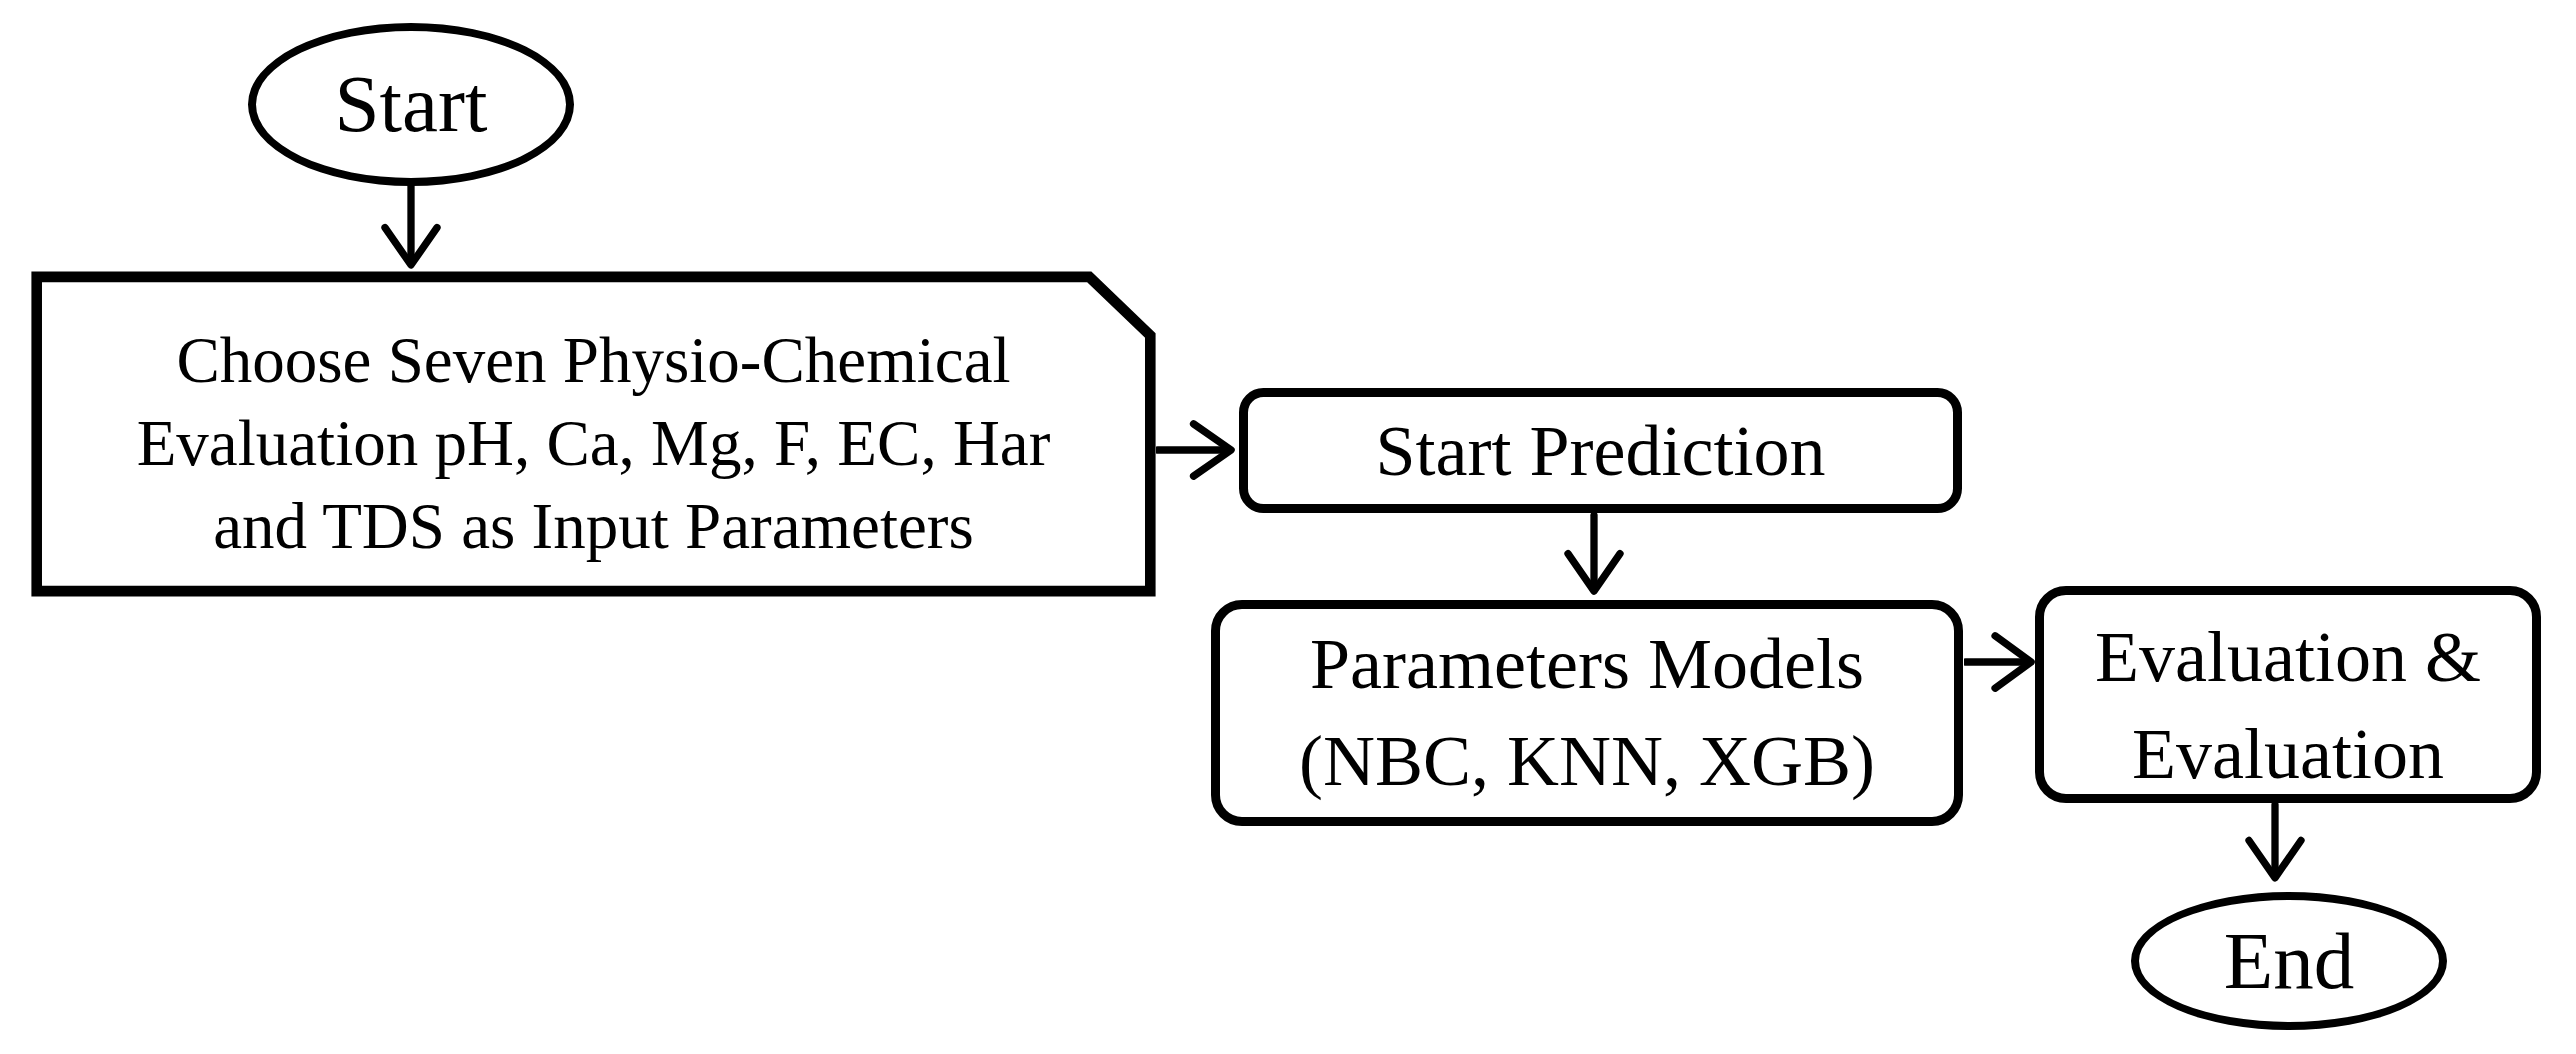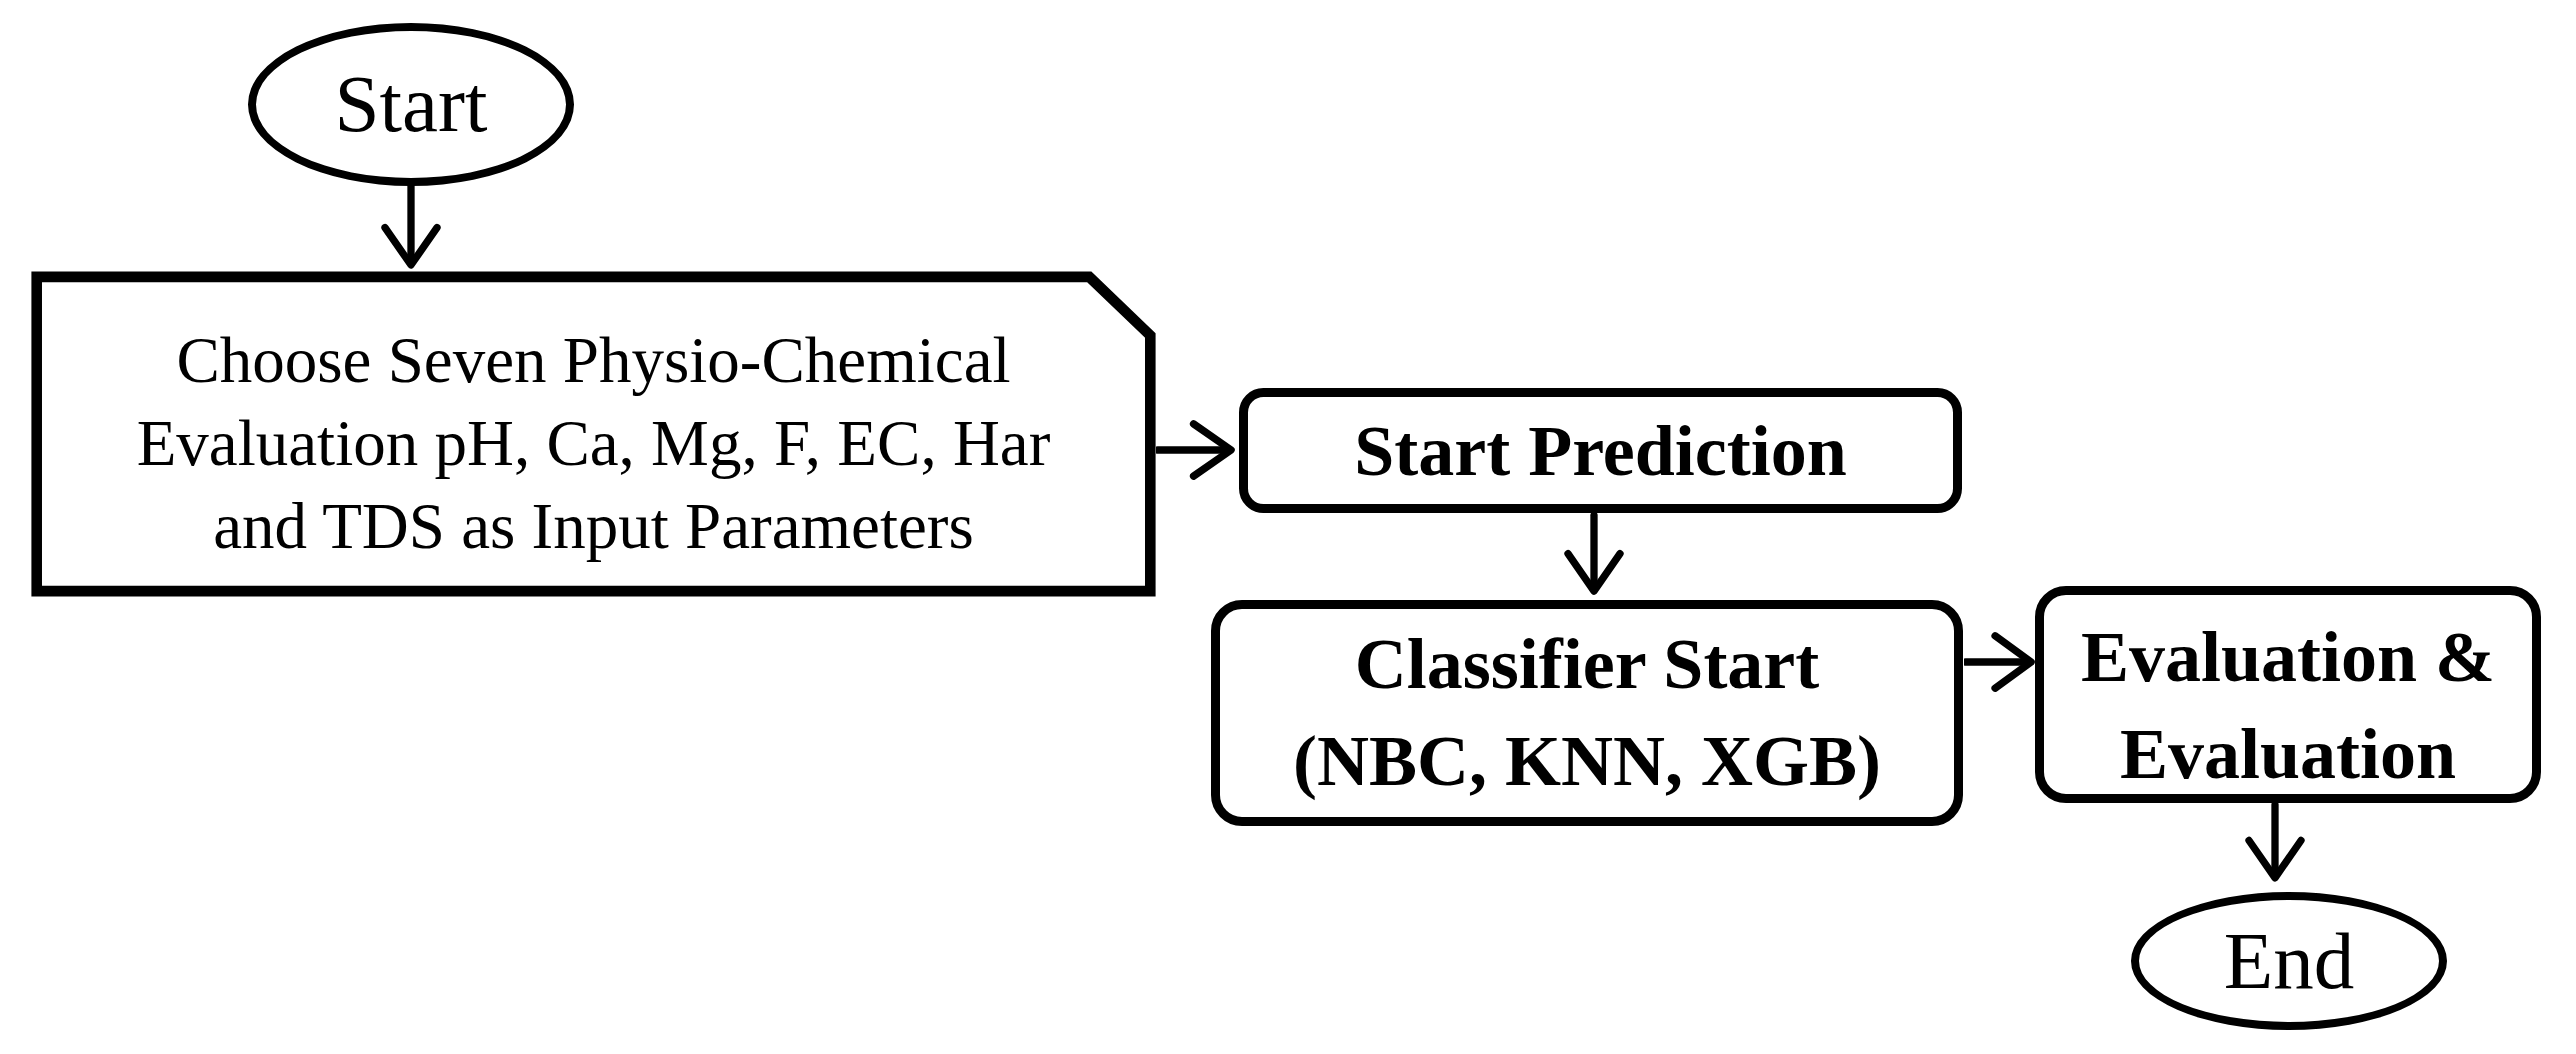--- a/index.html
+++ b/index.html
@@ -7,21 +7,21 @@
     width:2576px;height:1054px;background:#ffffff;
     font-family:"Liberation Serif","DejaVu Serif",serif;
   }
   .canvas{position:relative;width:2576px;height:775px;background:#ffffff;}
   .node{
     position:absolute;box-sizing:border-box;
     display:flex;flex-direction:column;align-items:center;justify-content:center;
     text-align:center;color:#000;background:#fff;
   }
   .ellipse{border:8.1px solid #000;border-radius:50%;}
-  .rbox{border:9.8px solid #000;font-weight:bold;}
+  .rbox{border:9.8px solid #000;}
   .label{display:block;white-space:nowrap;}
   .card-shape{position:absolute;}
   .card-shape polygon{fill:#ffffff;stroke:#000;stroke-width:13;stroke-linejoin:miter;}
   .card-text{
     position:absolute;box-sizing:border-box;
     display:flex;flex-direction:column;align-items:center;justify-content:center;
     text-align:center;color:#000;background:transparent;
   }
   .arrow{position:absolute;}
   .arrow line,.arrow polyline{
@@ -64,21 +64,21 @@
   <div class="node rbox fs-box" style="left:1239px;top:388px;width:723px;height:125px;border-radius:24.4px;">
     <span class="label">Start Prediction</span>
   </div>
 
   <svg class="arrow" style="left:1555px;top:513px;" width="78" height="83" viewBox="0 0 96 102">
     <line x1="48" y1="3" x2="48" y2="92"></line>
     <polyline points="16,50 48,96 80,50"></polyline>
   </svg>
 
   <div class="node rbox fs-box2" style="left:1211px;top:600px;width:752px;height:226px;border-radius:31px;">
-    <span class="label">Classifier Start</span>
+    <span class="label">Parameters Models</span>
     <span class="label">(NBC, KNN, XGB)</span>
   </div>
 
   <svg class="arrow" style="left:1964px;top:626px;" width="72" height="72" viewBox="0 0 88 88">
     <line x1="2" y1="44" x2="78" y2="44"></line>
     <polyline points="38,12 82,44 38,76"></polyline>
   </svg>
 
   <div class="node rbox fs-box2" style="left:2035px;top:586px;width:506px;height:217px;border-radius:31px;padding-top:23px;">
     <span class="label">Evaluation &amp;</span>

